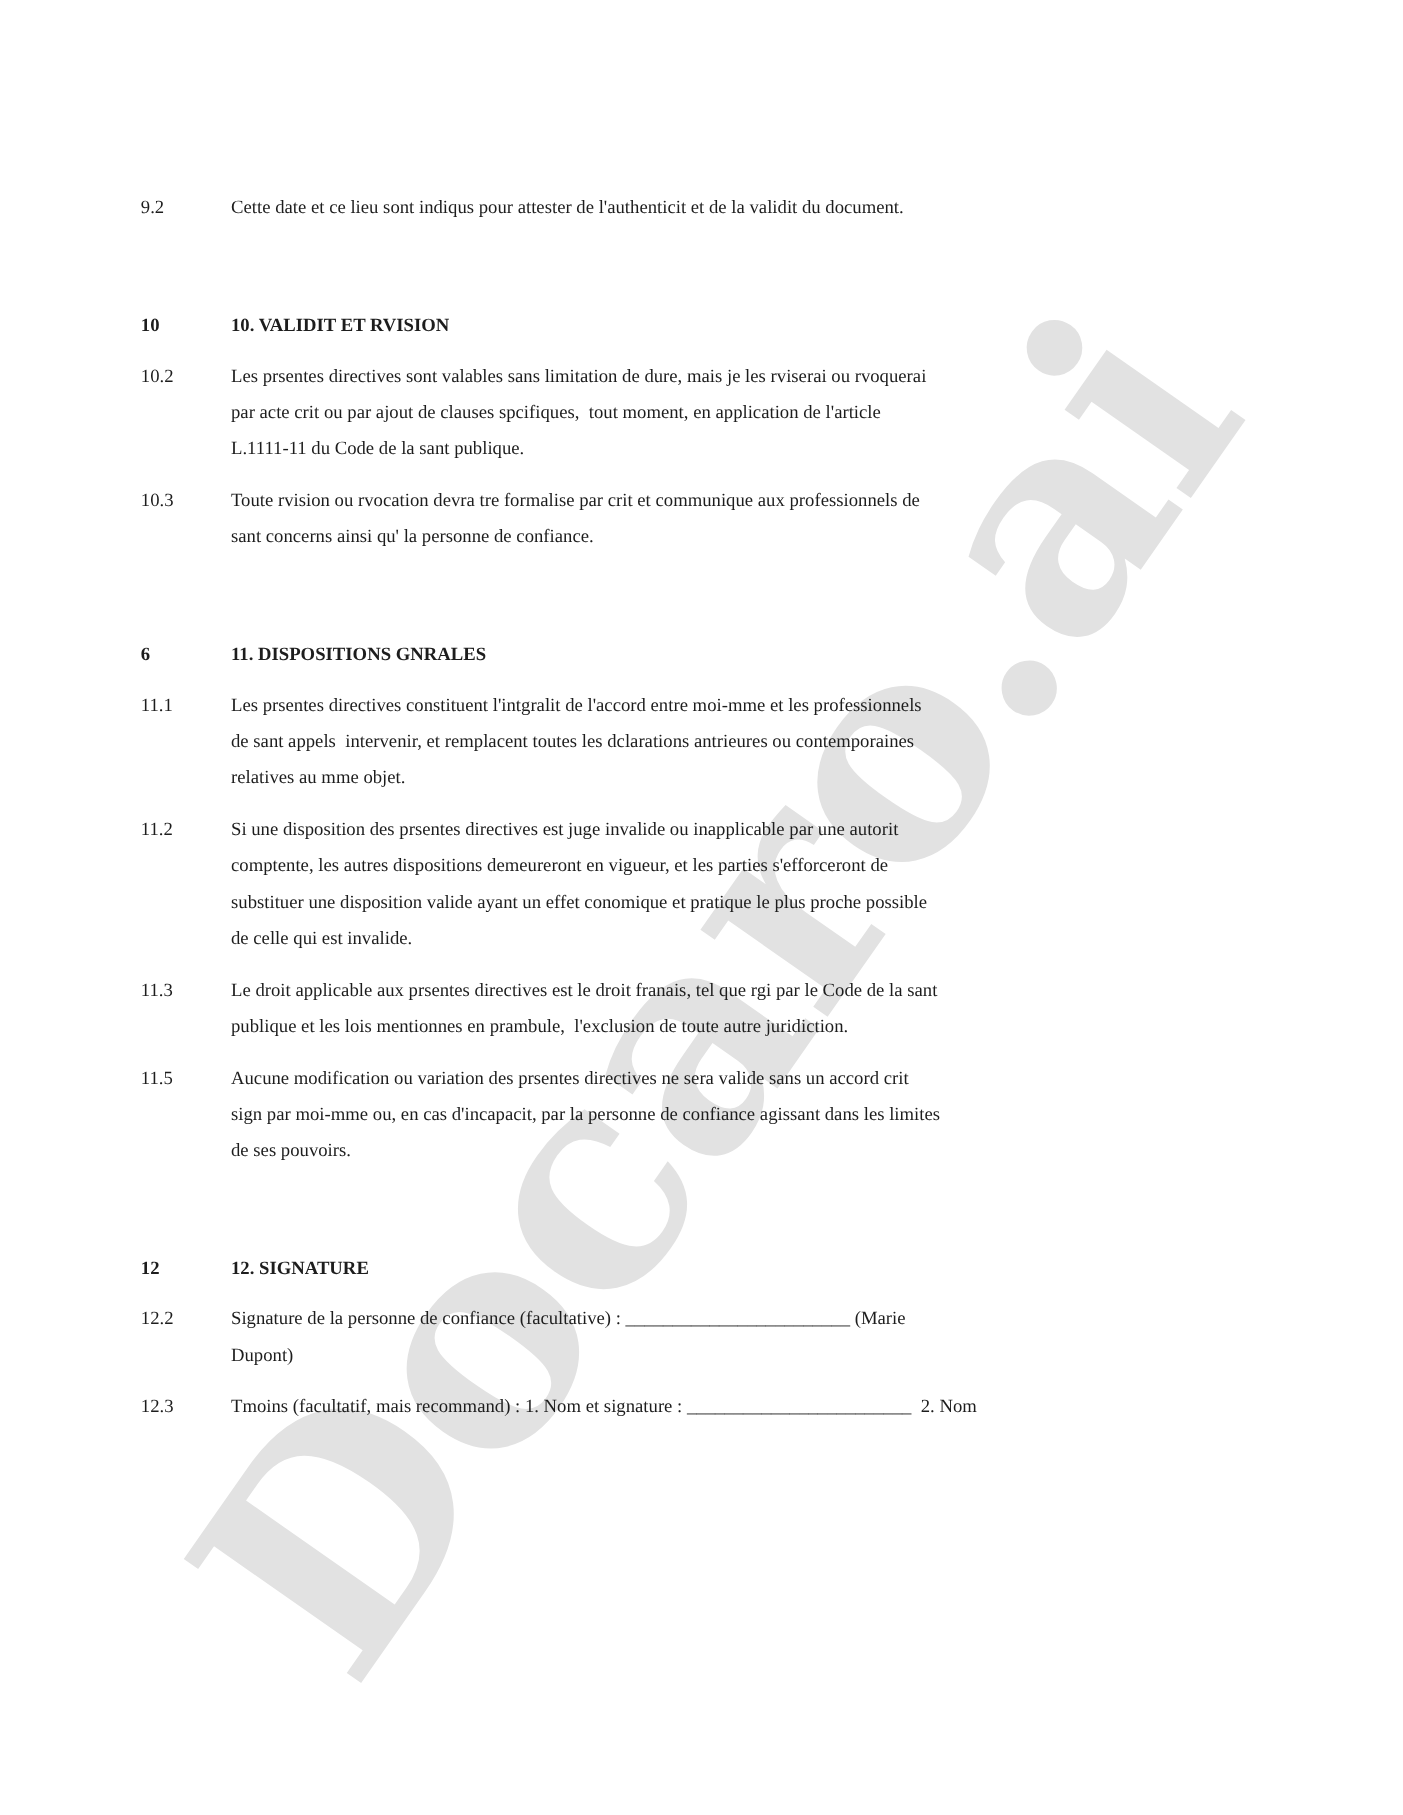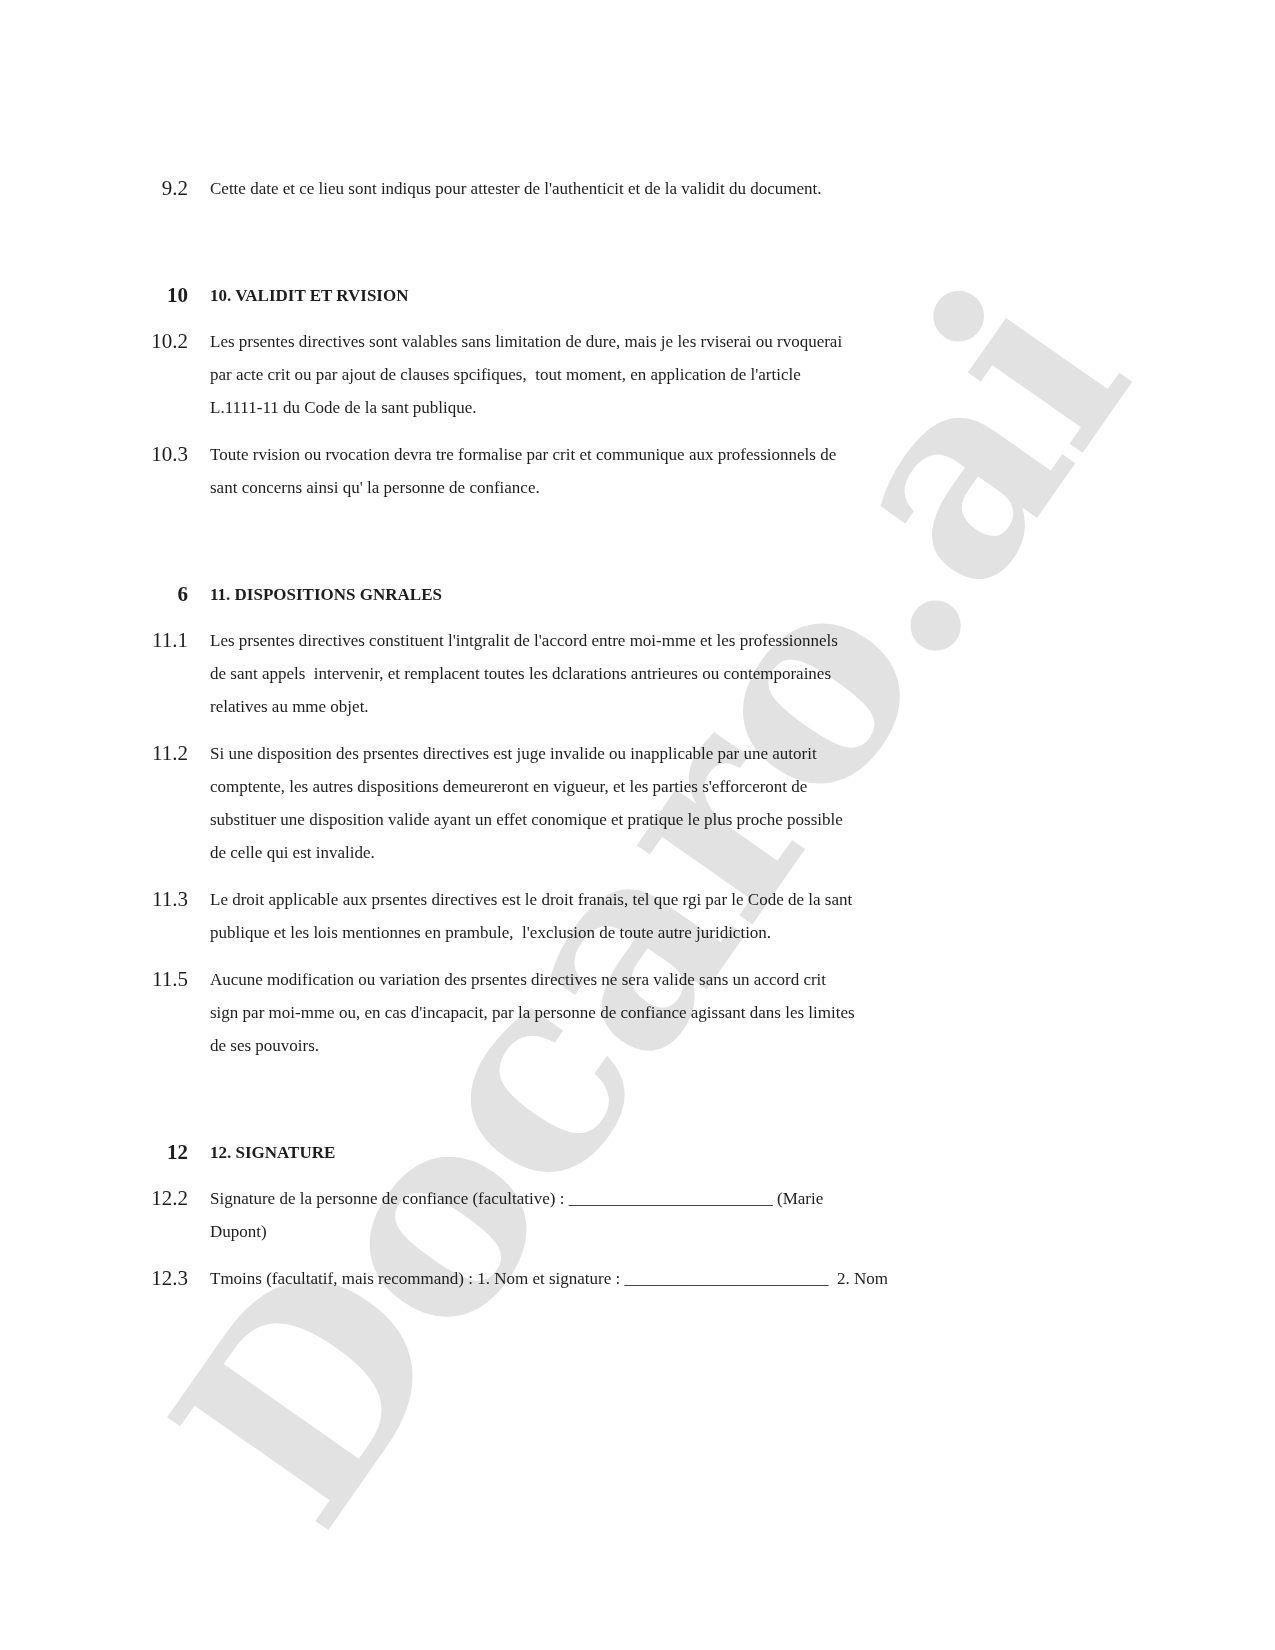--- a/index.html
+++ b/index.html
@@ -38,22 +38,21 @@
     z-index: 1;
   }
   .row {
     display: flex;
     align-items: flex-start;
     margin: 0 0 14px 0;
   }
   .num {
     flex: none;
     width: 60px;
-    text-align: right;
-    font-size: 21px;
+    font-size: 17px;
     line-height: 33px;
   }
   .txt {
     margin-left: 22px;
     width: 940px;
     font-size: 17px;
     line-height: 33px;
     white-space: pre-wrap;
   }
   .row.heading {

